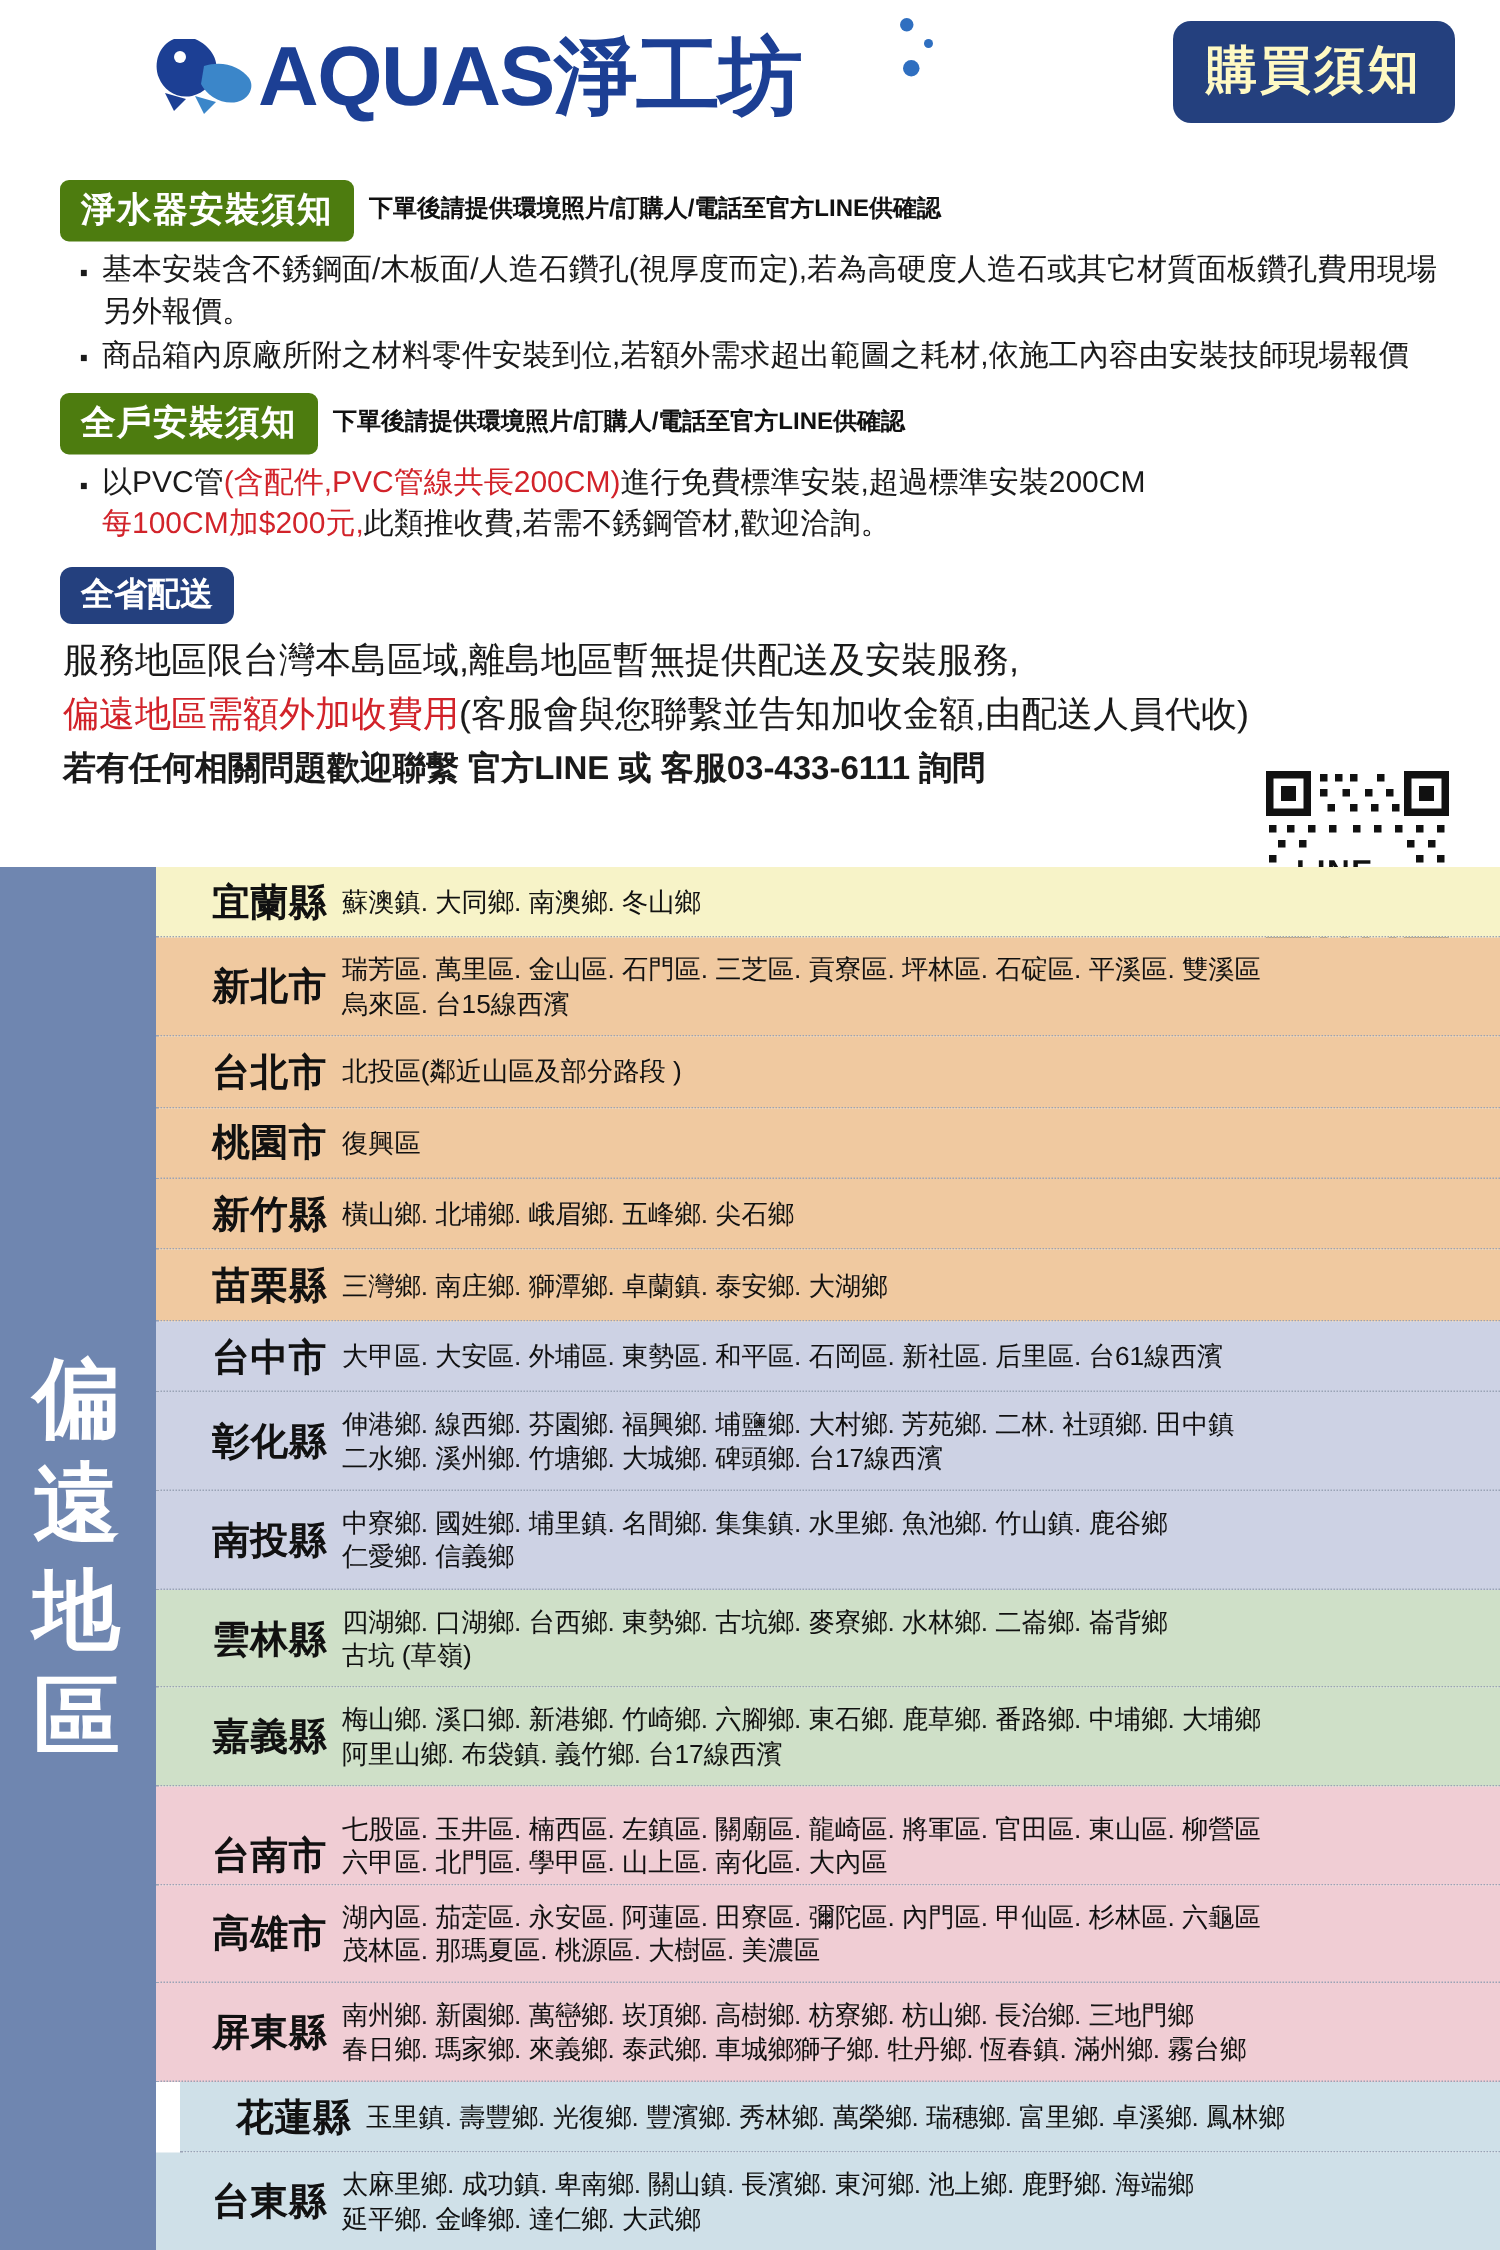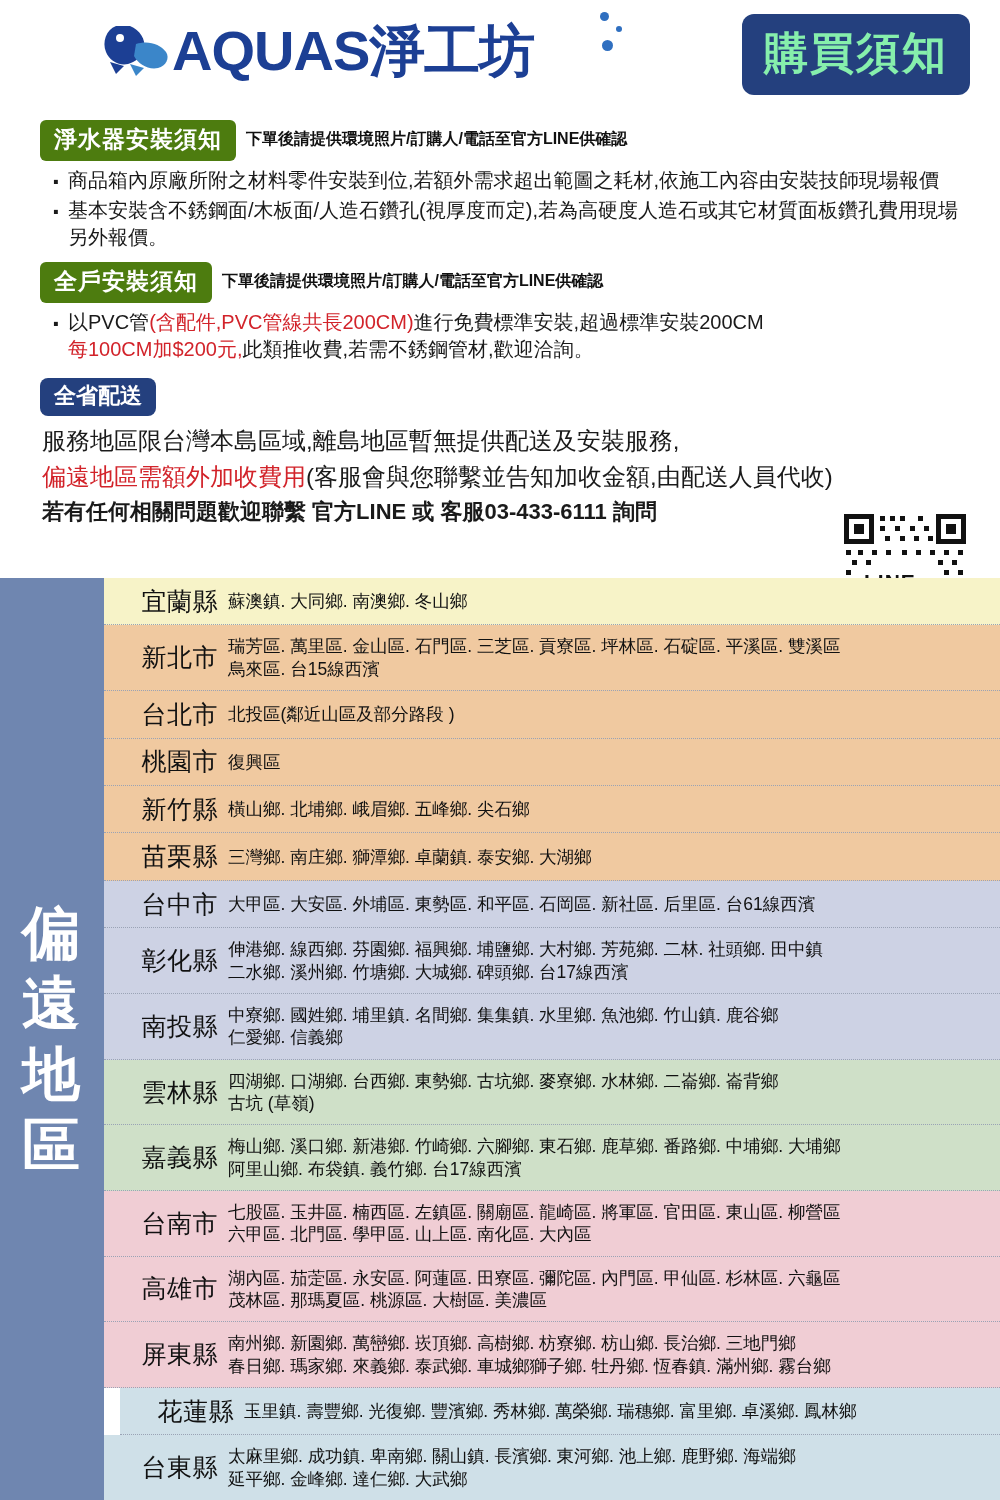--- a/index.html
+++ b/index.html
@@ -40,22 +40,22 @@
   }
   .logo-text .cn { color: #1c3f94; }
   .dots { position: absolute; left: 600px; top: 12px; }
   .dot { position: absolute; border-radius: 50%; background: #2f6fc0; }
 
   .badge-title {
     position: absolute;
     right: 30px;
     top: 14px;
     background: #24407e;
-    color: #86efac;
-    font-size: 44px;
+    color: #fef9c3;
+    font-size: 34px;
     font-weight: bold;
     padding: 10px 22px 12px 22px;
     border-radius: 12px;
     letter-spacing: 2px;
   }
 
   
   .notice { padding: 0 28px 0 40px; position: relative; }
 
   .sec-head { display: flex; align-items: center; margin: 10px 0 6px 0; }
@@ -156,21 +156,21 @@
     border-bottom: 1px dotted #9aa3b5;
     min-height: 0;
   }
   .row:last-child { border-bottom: none; }
   .row .county {
     width: 124px;
     min-width: 124px;
     text-align: right;
     padding-right: 10px;
     font-size: 25px;
-    font-weight: normal;
+    font-weight: bold;
     color: #111;
     letter-spacing: 0.5px;
   }
   .row .areas {
     font-size: 17.5px;
     line-height: 1.28;
     color: #111;
     flex: 1;
   }
   .row .areas div { white-space: nowrap; }
@@ -202,22 +202,22 @@
 
   <div class="badge-title">購買須知</div>
 </div>
 
 <div class="notice">
 
   <div class="sec-head">
     <div class="sec-tag">淨水器安裝須知</div>
     <div class="sec-sub">下單後請提供環境照片/訂購人/電話至官方LINE供確認</div>
   </div>
+  <div class="bullet">基本安裝含不銹鋼面/木板面/人造石鑽孔(視厚度而定),若為高硬度人造石或其它材質面板鑽孔費用現場另外報價。</div>
   <div class="bullet">商品箱內原廠所附之材料零件安裝到位,若額外需求超出範圖之耗材,依施工內容由安裝技師現場報價</div>
-  <div class="bullet">基本安裝含不銹鋼面/木板面/人造石鑽孔(視厚度而定),若為高硬度人造石或其它材質面板鑽孔費用現場另外報價。</div>
 
   <div class="sec-head">
     <div class="sec-tag">全戶安裝須知</div>
     <div class="sec-sub">下單後請提供環境照片/訂購人/電話至官方LINE供確認</div>
   </div>
   <div class="bullet">
     <span>以PVC管</span><span class="red">(含配件,PVC管線共長200CM)</span><span>進行免費標準安裝,超過標準安裝200CM</span><br>
     <span class="red">每100CM加$200元,</span><span>此類推收費,若需不銹鋼管材,歡迎洽詢。</span>
   </div>
 
@@ -377,21 +377,21 @@
           <div>古坑 (草嶺)</div>
         </div>
       </div>
       <div class="row" style="background: rgb(207, 224, 200); flex: 1.45 1 0%;">
         <div class="county">嘉義縣</div>
         <div class="areas">
           <div>梅山鄉. 溪口鄉. 新港鄉. 竹崎鄉. 六腳鄉. 東石鄉. 鹿草鄉. 番路鄉. 中埔鄉. 大埔鄉</div>
           <div>阿里山鄉. 布袋鎮. 義竹鄉. 台17線西濱</div>
         </div>
       </div>
-      <div class="row" style="background: rgb(240, 205, 212); flex: 1.45 1 0%;">
+      <div class="row" style="background: rgb(240, 205, 212); flex: 1.45 1 0%; align-items: flex-end;">
         <div class="county">台南市</div>
         <div class="areas">
           <div>七股區. 玉井區. 楠西區. 左鎮區. 關廟區. 龍崎區. 將軍區. 官田區. 東山區. 柳營區</div>
           <div>六甲區. 北門區. 學甲區. 山上區. 南化區. 大內區</div>
         </div>
       </div>
       <div class="row" style="background: rgb(240, 205, 212); flex: 1.45 1 0%;">
         <div class="county">高雄市</div>
         <div class="areas">
           <div>湖內區. 茄萣區. 永安區. 阿蓮區. 田寮區. 彌陀區. 內門區. 甲仙區. 杉林區. 六龜區</div>

